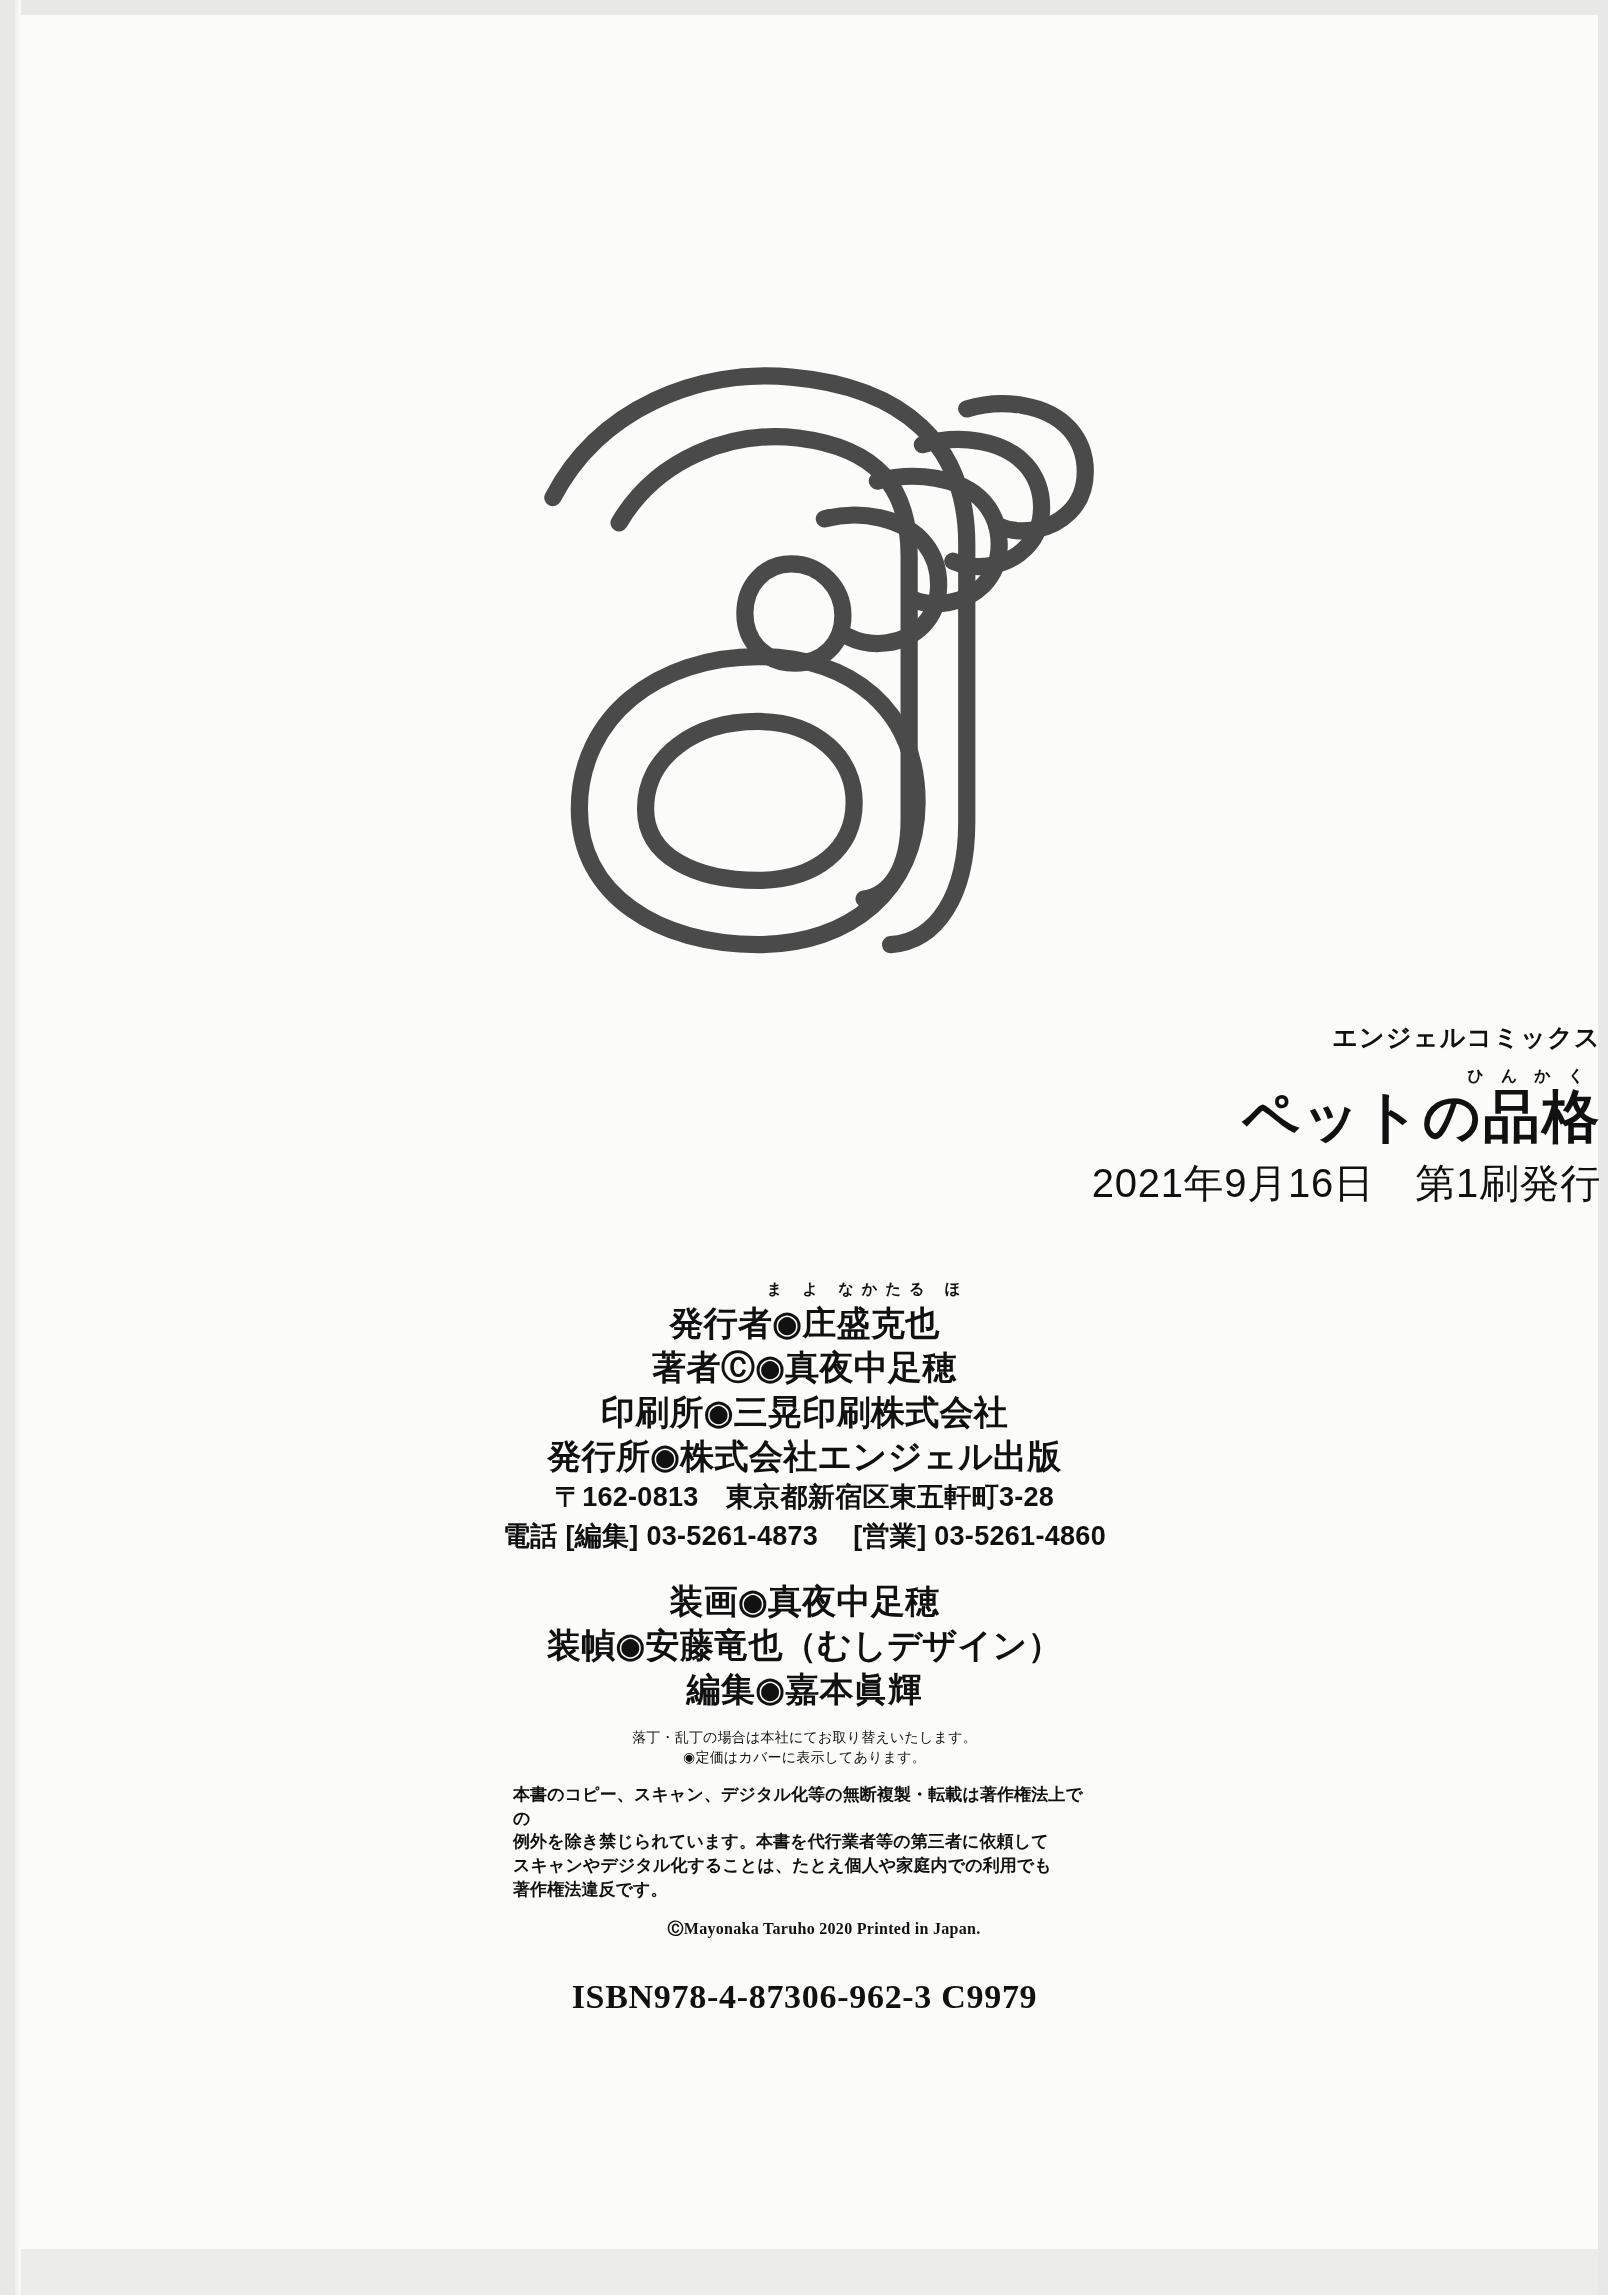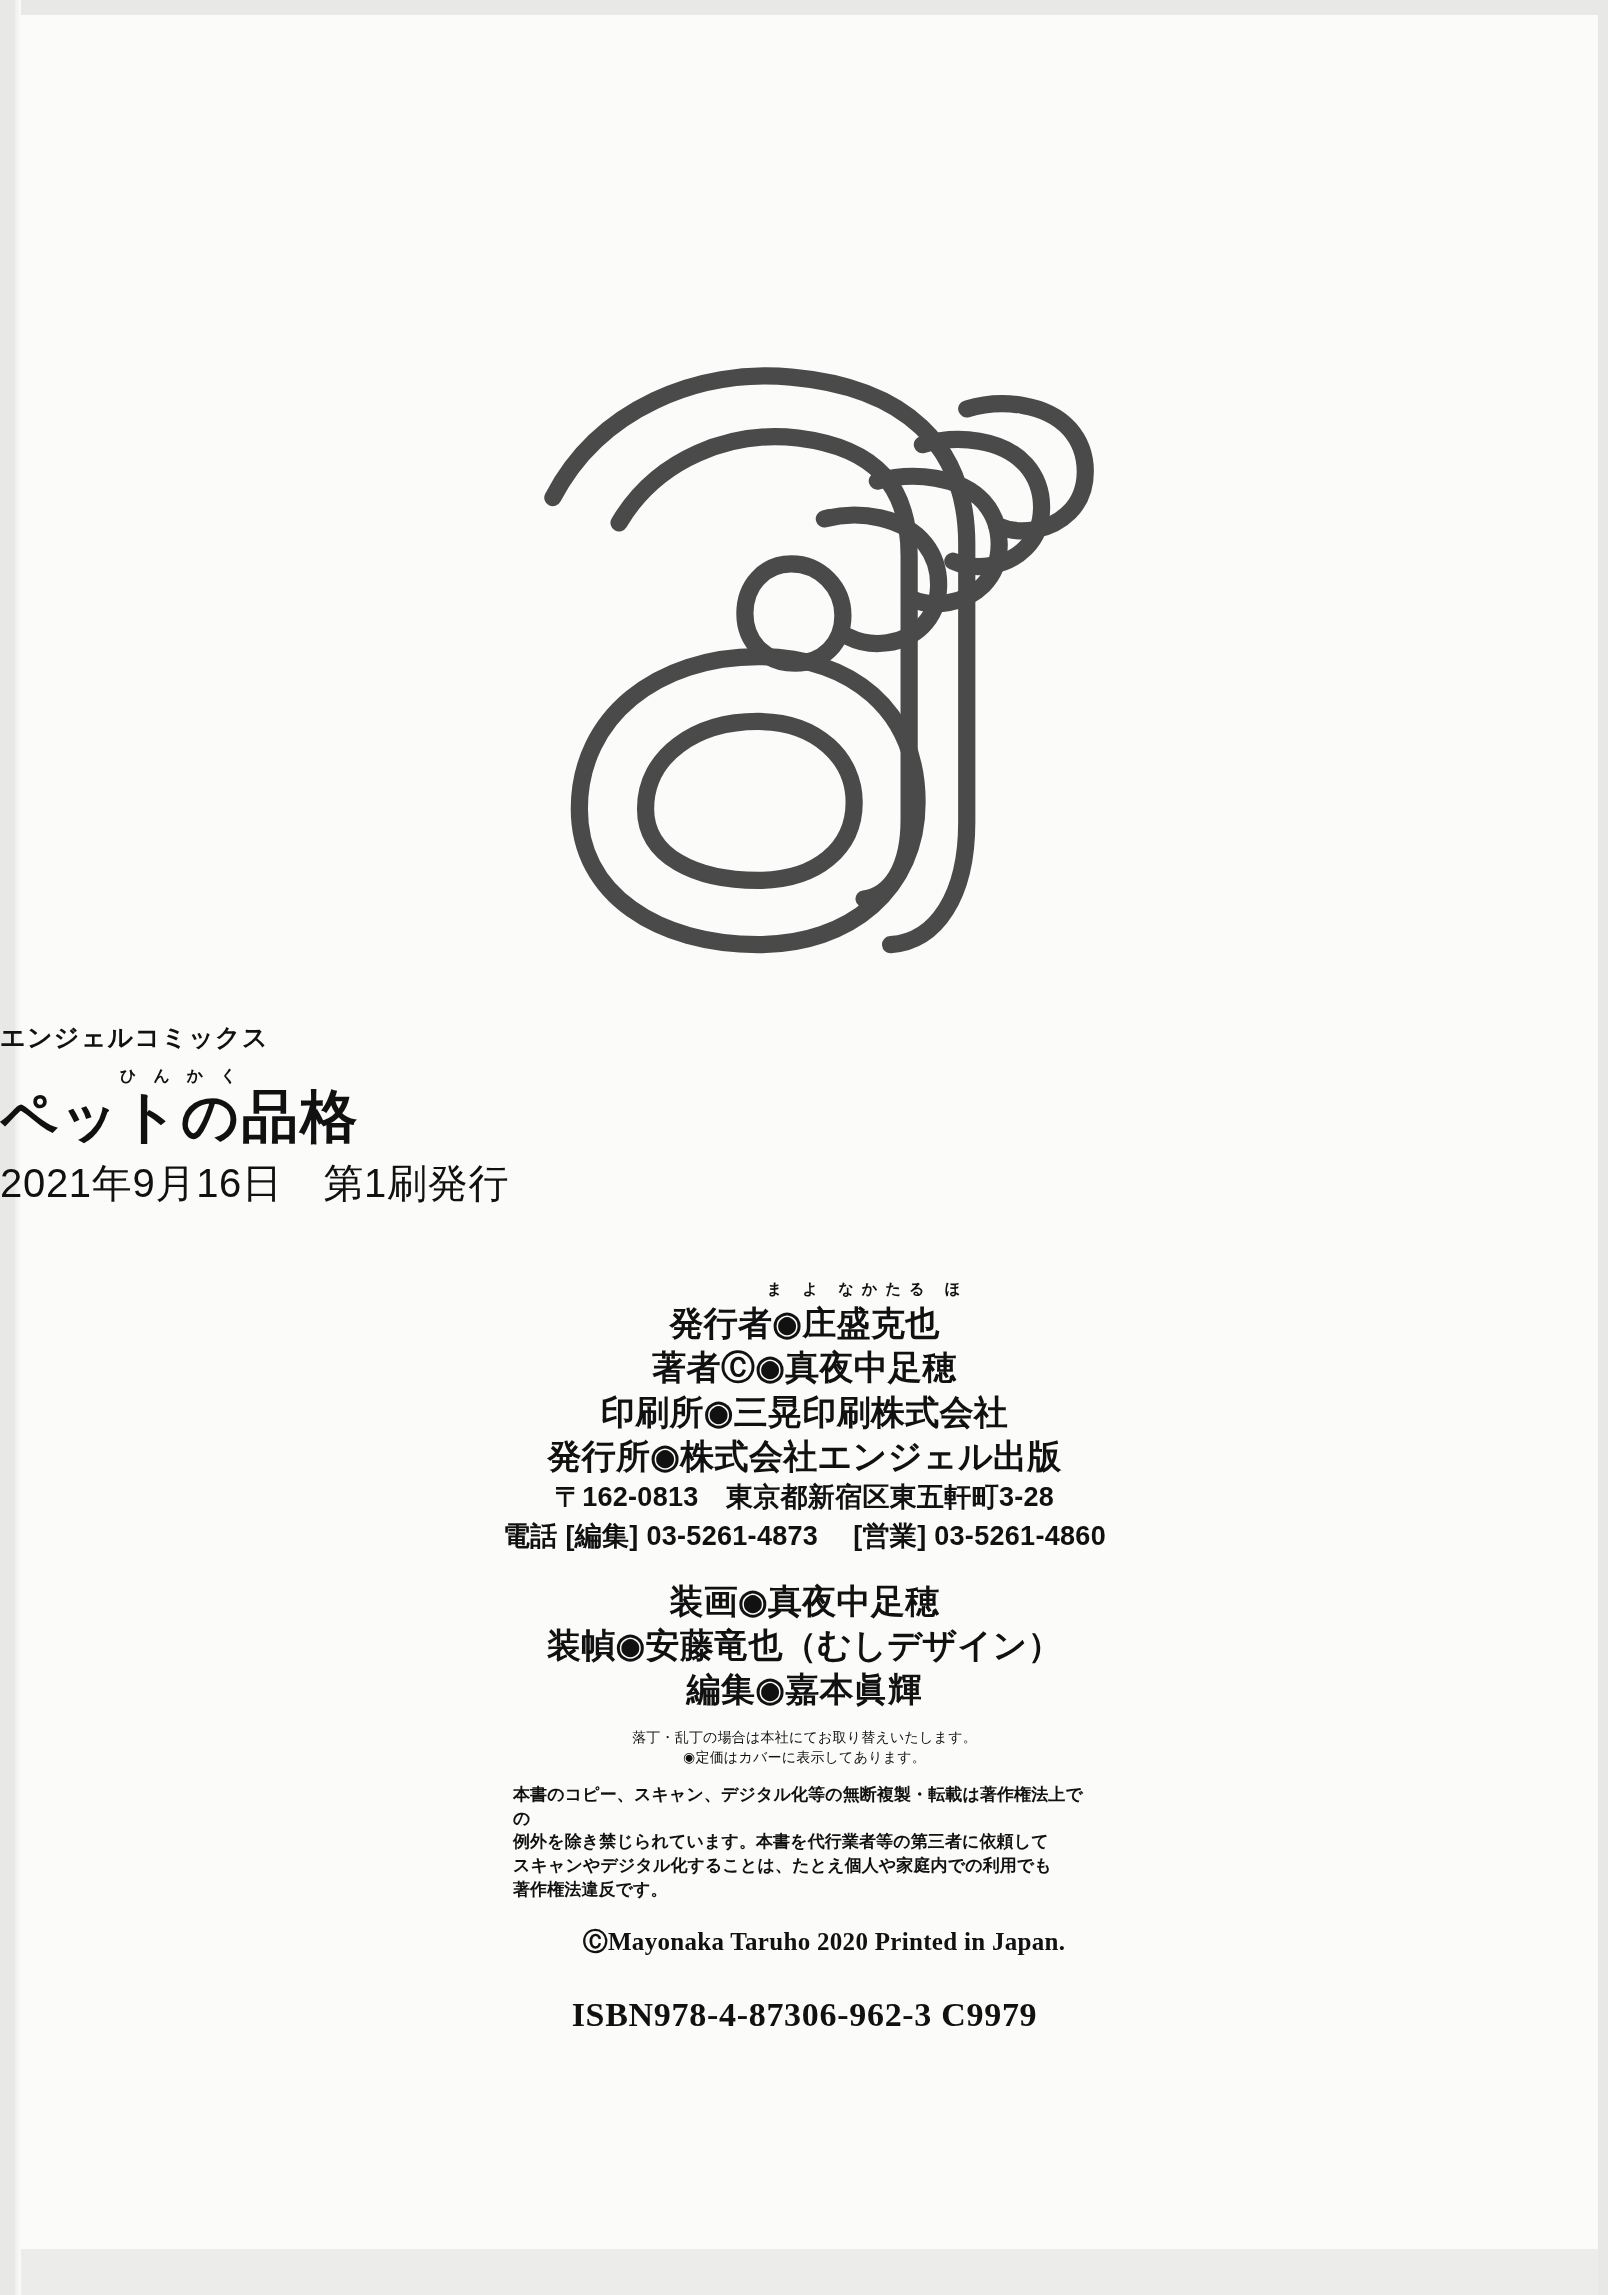--- a/index.html
+++ b/index.html
@@ -46,21 +46,21 @@
     display: flex;
     justify-content: center;
   }
   #logo-wrap svg { display: block; }
 
   
   #title-block {
     position: absolute;
     left: 0; right: 8px;
     top: 1021px;
-    text-align: left;
+    text-align: right;
     color: #111;
   }
   .series-label {
     font-size: 25px;
     font-weight: bold;
     letter-spacing: 1.3px;
     margin-bottom: 12px;
   }
   .ruby-line {
     font-size: 16px;
@@ -122,23 +122,23 @@
     font-size: 17px;
     font-weight: bold;
     line-height: 1.40;
     text-align: left;
     width: 583px;
     margin: 14.6px auto 0 auto;
     letter-spacing: 0.1px;
   }
   .copyright-line {
     font-family: "Liberation Serif", serif;
-    font-size: 25px;
-    font-weight: bold;
-    margin-top: 23px;
+    font-size: 16px;
+    font-weight: bold;
+    margin-top: 17px;
     letter-spacing: 0.3px;
     padding-left: 39px;
   }
   .isbn-line {
     font-family: "Liberation Serif", serif;
     font-size: 34px;
     font-weight: bold;
     margin-top: 38px;
     letter-spacing: 0.7px;
   }

